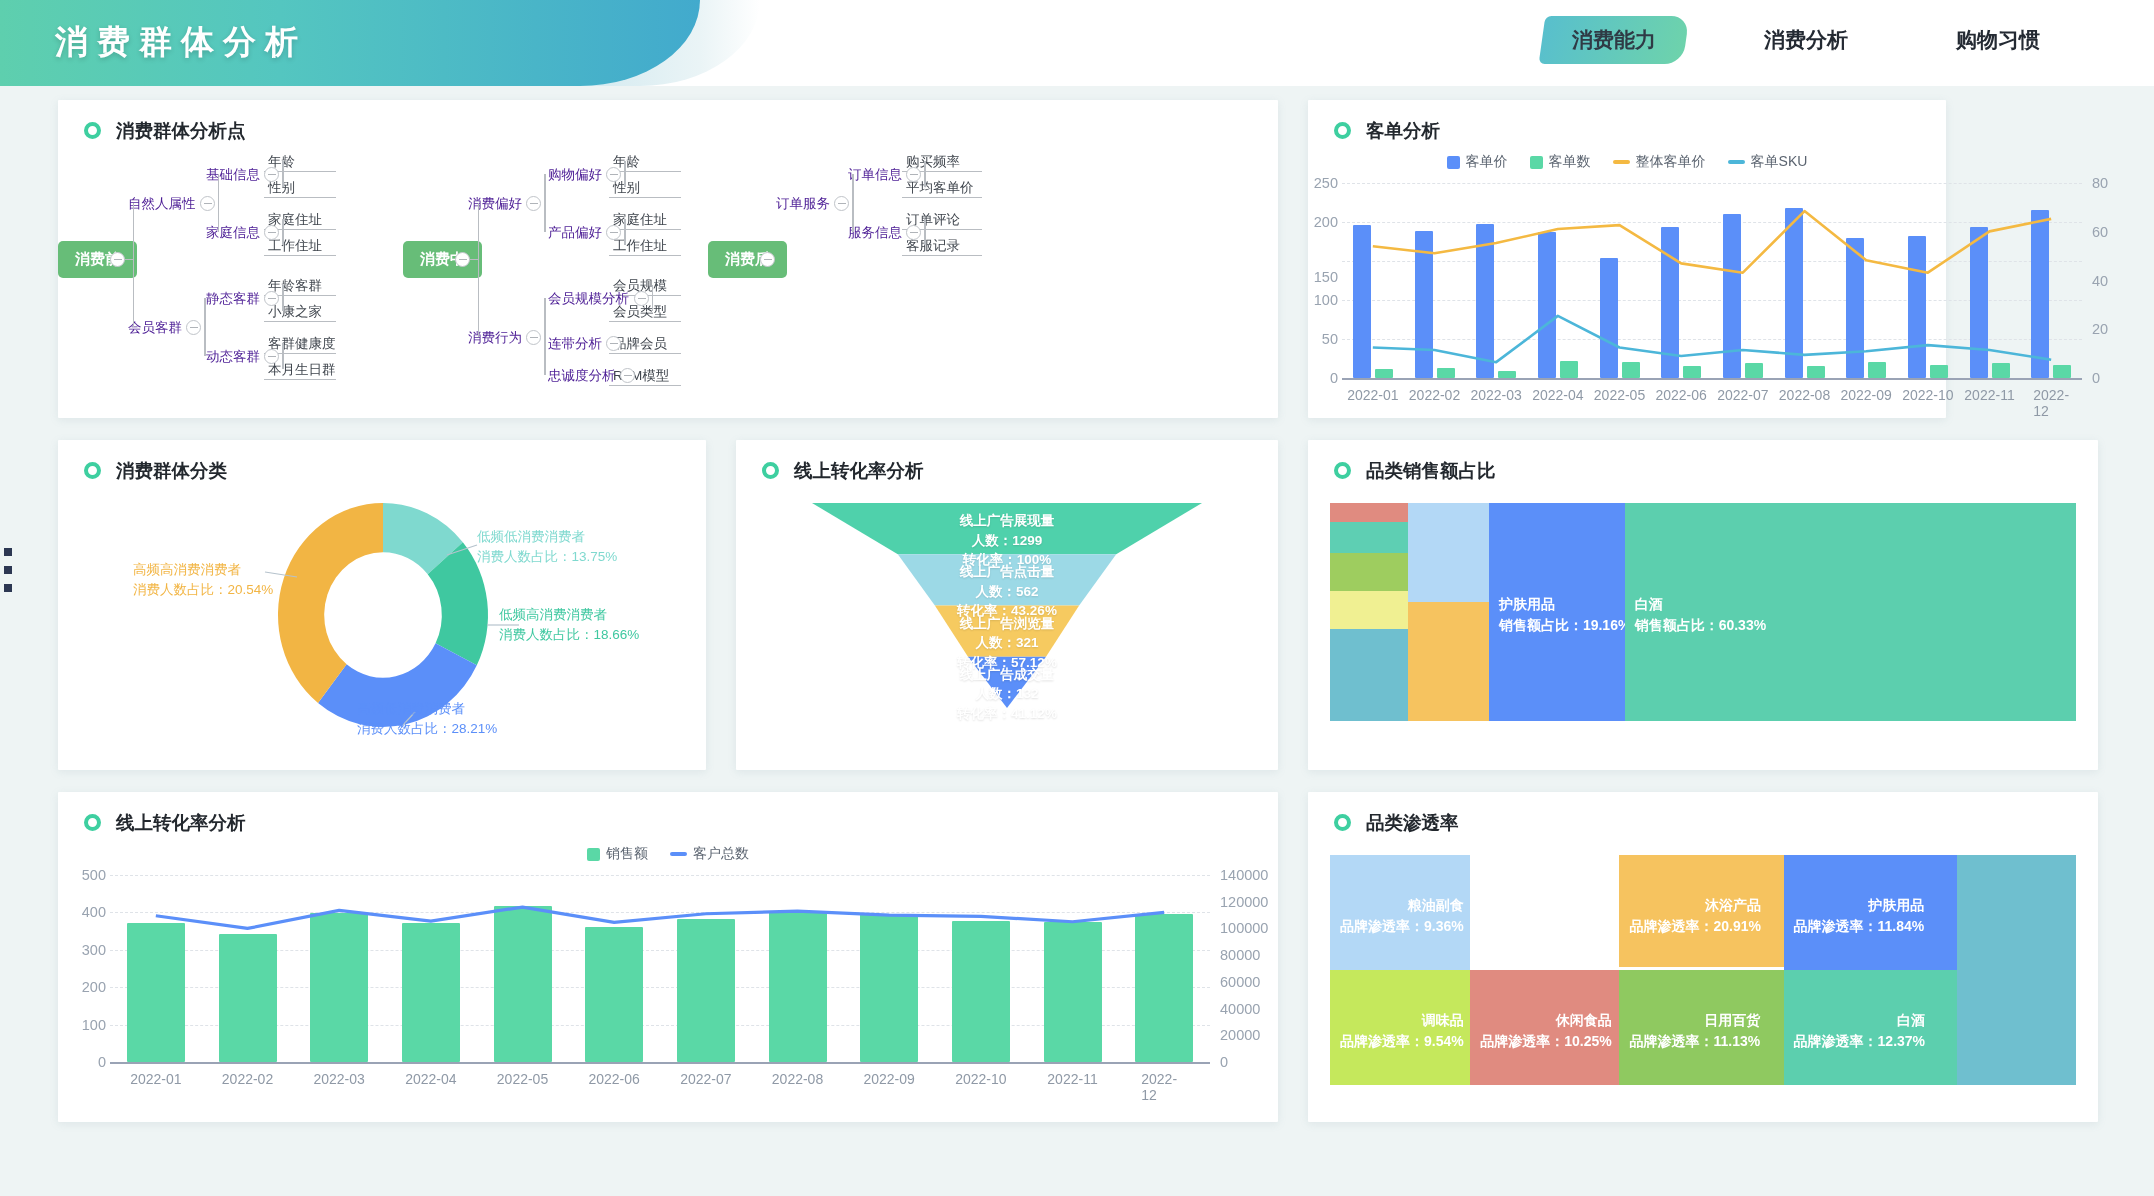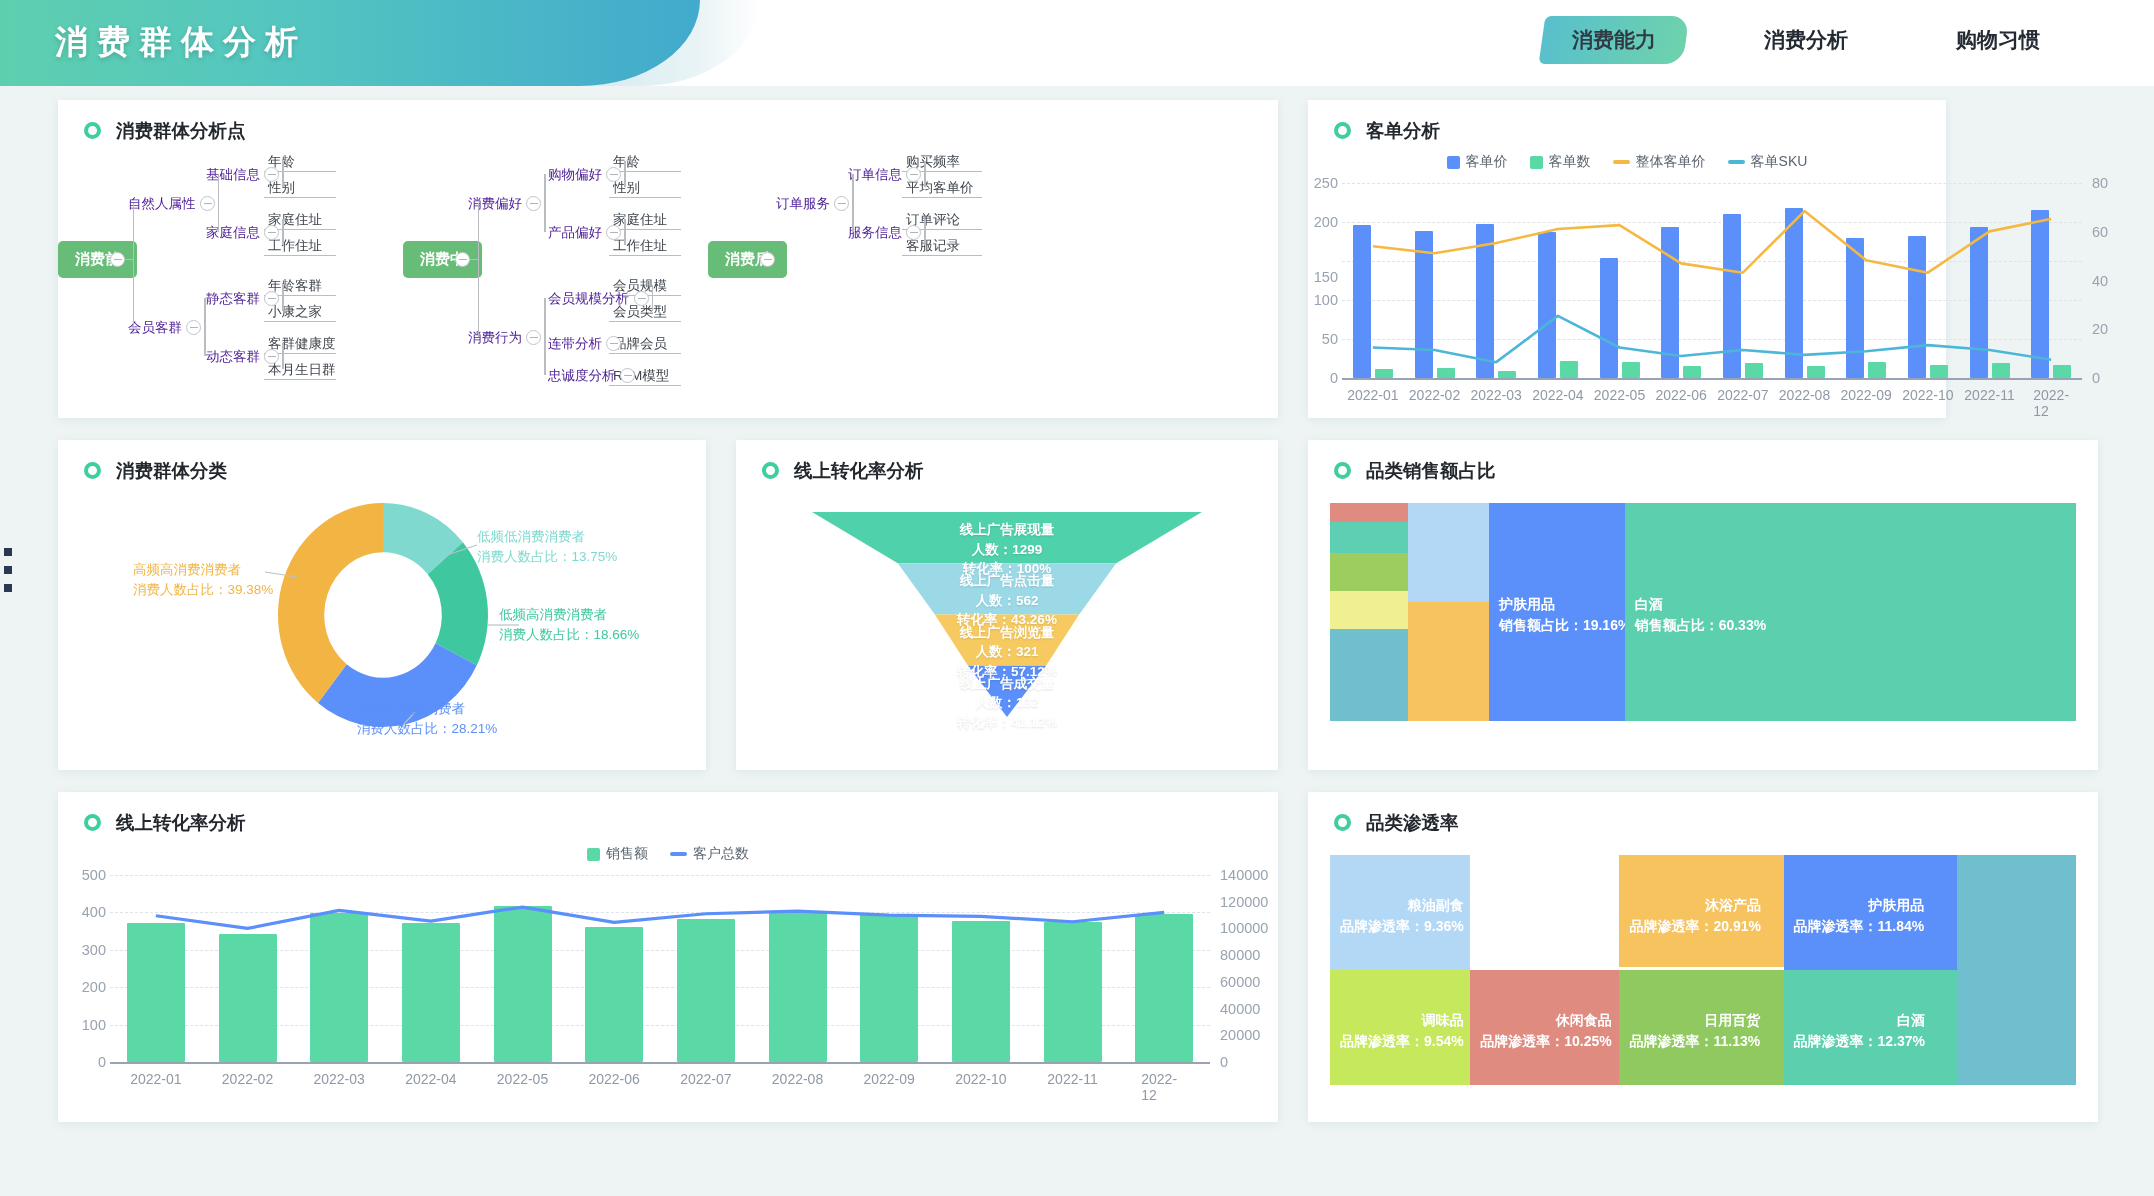--- a/index.html
+++ b/index.html
@@ -90,21 +90,21 @@
   .ytick{ position:absolute; font-size:14.5px; color:#99a3b0; transform:translateY(-50%); }
   .xtick{ position:absolute; font-size:14px; color:#8f99a6; transform:translateX(-50%); }
   .bar{ position:absolute; bottom:0; border-radius:1px; }
   .axisline{ position:absolute; left:0; right:0; height:1.6px; background:#9aa3b5;}
 
   
   .donut-wrap{ position:relative; width:470px; height:235px; margin:14px auto 0;}
   .donut-lbl{ position:absolute; font-size:13.5px; line-height:1.5; white-space:nowrap;}
 
   
-  .funnel{ position:relative; width:390px; height:205px; margin:29px auto 0;}
+  .funnel{ position:relative; width:390px; height:205px; margin:20px auto 0;}
   .fn-txt{ position:absolute; width:100%; text-align:center; color:#fff; font-size:13.5px;
            font-weight:bold; line-height:1.45; text-shadow:0 1px 2px rgba(0,0,0,.12);}
 
   
   .tm{ position:relative; }
   .tile{ position:absolute; overflow:hidden; }
   .tile-lbl{ position:absolute; color:#fff; font-size:14px; font-weight:bold; line-height:1.5;
              white-space:nowrap; }
 </style>
 </head>
@@ -385,21 +385,21 @@
           <div class="donut-lbl" style="left:352px;top:108px;color:#3fc8a0">
             <div>低频高消费消费者</div>
             <div>消费人数占比：18.66%</div>
           </div>
           <div class="donut-lbl" style="left:210px;top:202px;color:#5b8ff9">
             <div>高频低消费消费者</div>
             <div>消费人数占比：28.21%</div>
           </div>
           <div class="donut-lbl" style="left:-14px;top:63px;color:#f2b544">
             <div>高频高消费消费者</div>
-            <div>消费人数占比：39.38%</div>
+            <div>消费人数占比：20.54%</div>
           </div>
         </div>
     </div>
 
     <div class="card" style="width:542px;height:330px;">
       <div class="card-title">
         <span class="ring"></span>
         <span>线上转化率分析</span>
       </div>
       <div class="funnel" id="funnel">

